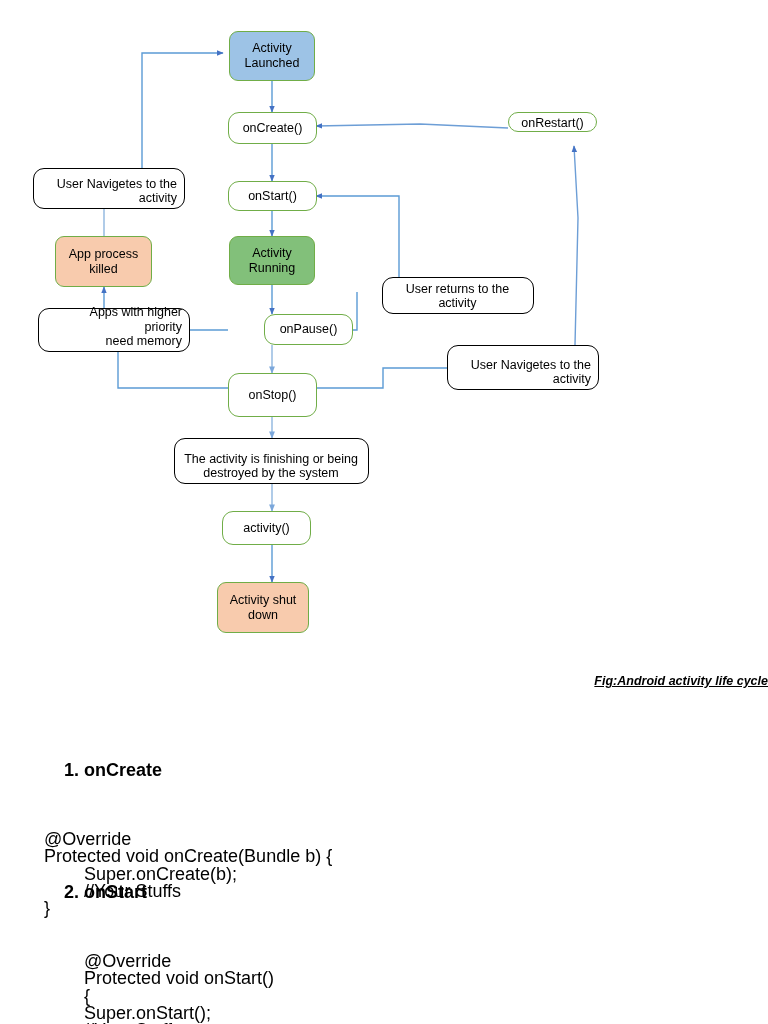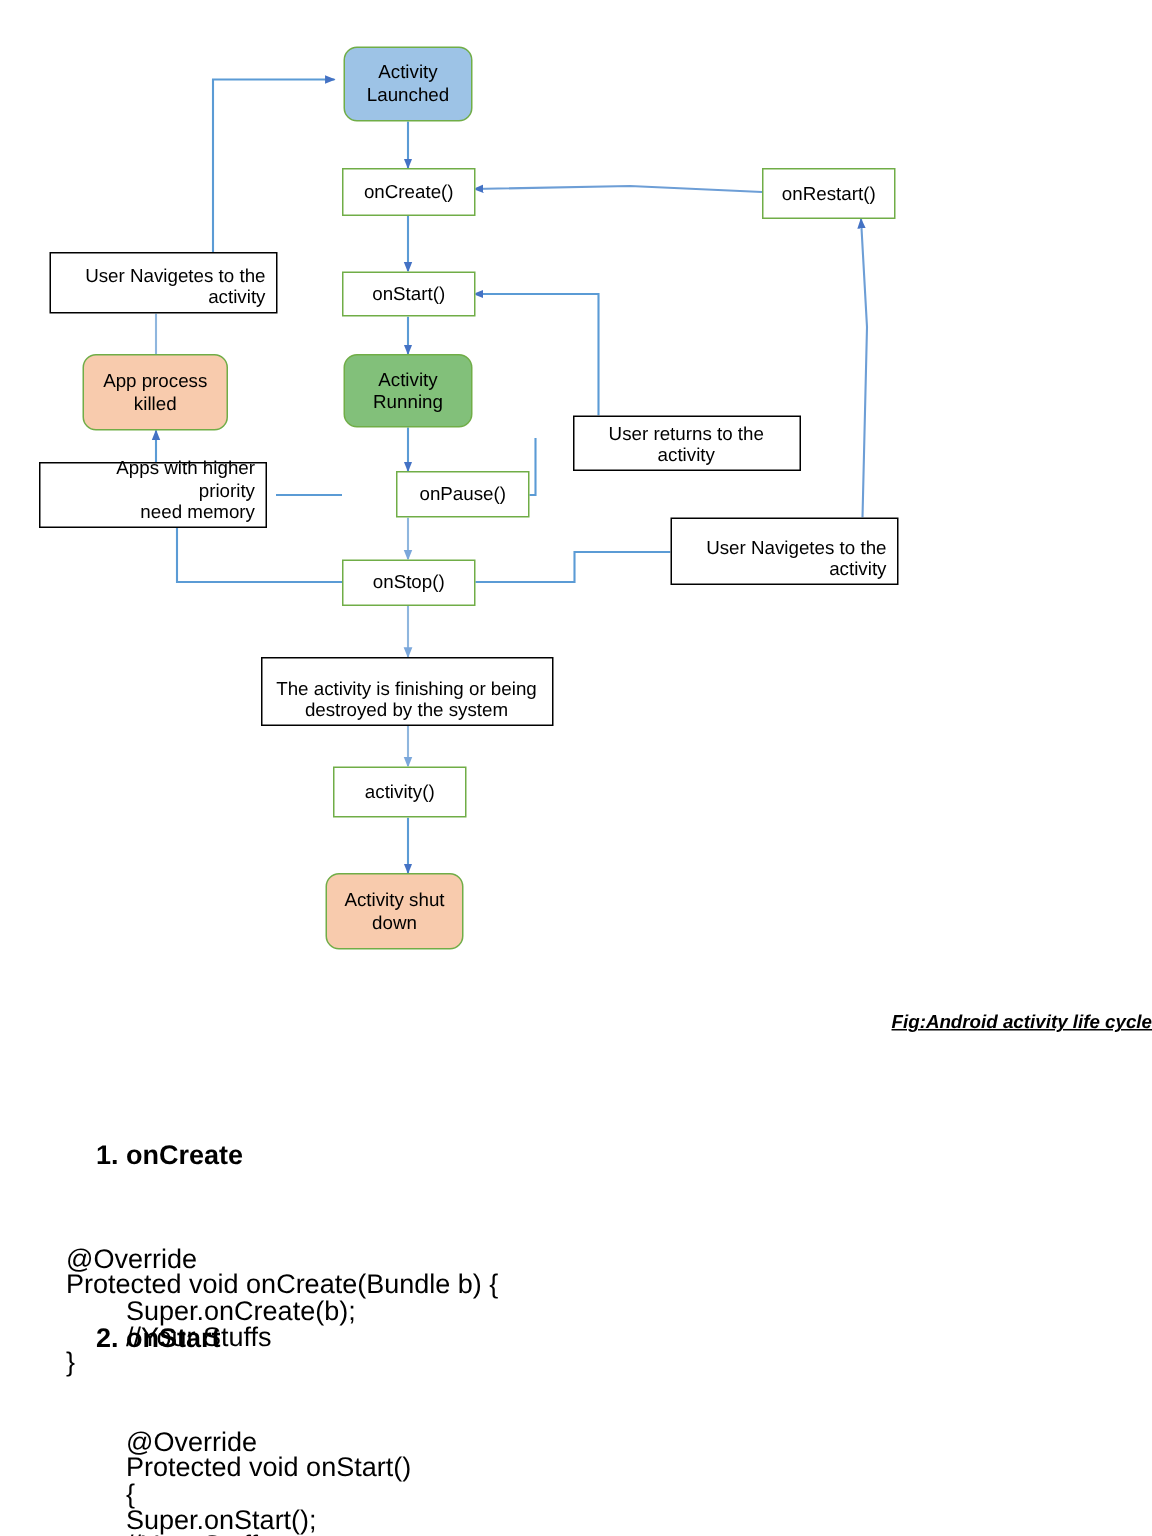--- a/index.html
+++ b/index.html
@@ -38,20 +38,21 @@
     position: absolute;
     box-sizing: border-box;
     display: flex;
     align-items: center;
     justify-content: center;
     text-align: center;
     font-size: 12.5px;
     line-height: 1.18;
     color: #000000;
     background: #ffffff;
+    border-radius: 11px;
   }
 
   
   .node.method {
     border: 1.4px solid #70AD47;
     background: #FFFFFF;
   }
 
   
   .node.state {
@@ -176,45 +177,45 @@
   </div>
 
   <div class="node state green" style="left:229px; top:236px; width:86px; height:49px;">
     <span class="label">Activity<br>Running</span>
   </div>
 
   <div class="node method" style="left:228px; top:314px; width:89px; height:31px;margin-left:36px;">
     <span class="label">onPause()</span>
   </div>
 
-  <div class="node method" style="left:228px; top:373px; width:89px; height:31px;">
+  <div class="node method" style="left:228px; top:373px; width:89px; height:44px;">
     <span class="label">onStop()</span>
   </div>
 
-  <div class="node method" style="left:508px; top:112px; width:89px; height:34px;">
+  <div class="node method" style="left:508px; top:112px; width:89px; height:20px;align-items:flex-end;">
     <span class="label">onRestart()</span>
   </div>
 
   <div class="node method" style="left:222px; top:511px; width:89px; height:34px;">
     <span class="label">activity()</span>
   </div>
 
   <div class="node state orange" style="left:217px; top:582px; width:92px; height:51px;">
     <span class="label">Activity shut<br>down</span>
   </div>
 
   <div class="node state orange" style="left:55px; top:236px; width:97px; height:51px;">
     <span class="label">App process<br>killed</span>
   </div>
 
   <div class="node note" style="left:33px; top:168px; width:152px; height:41px;">
     <span class="label">User Navigetes to the<br>activity</span>
   </div>
 
-  <div class="node note" style="left:26px; top:308px; width:152px; height:44px;padding-left:36px;">
+  <div class="node note" style="left:38px; top:308px; width:152px; height:44px;padding-left:36px;">
     <span class="label">Apps with higher priority<br>need memory</span>
   </div>
 
   <div class="node note center-text" style="left:382px; top:277px; width:152px; height:37px;">
     <span class="label">User returns   to the activity</span>
   </div>
 
   <div class="node note" style="left:447px; top:345px; width:152px; height:45px;">
     <span class="label">User Navigetes to the<br>activity</span>
   </div>

